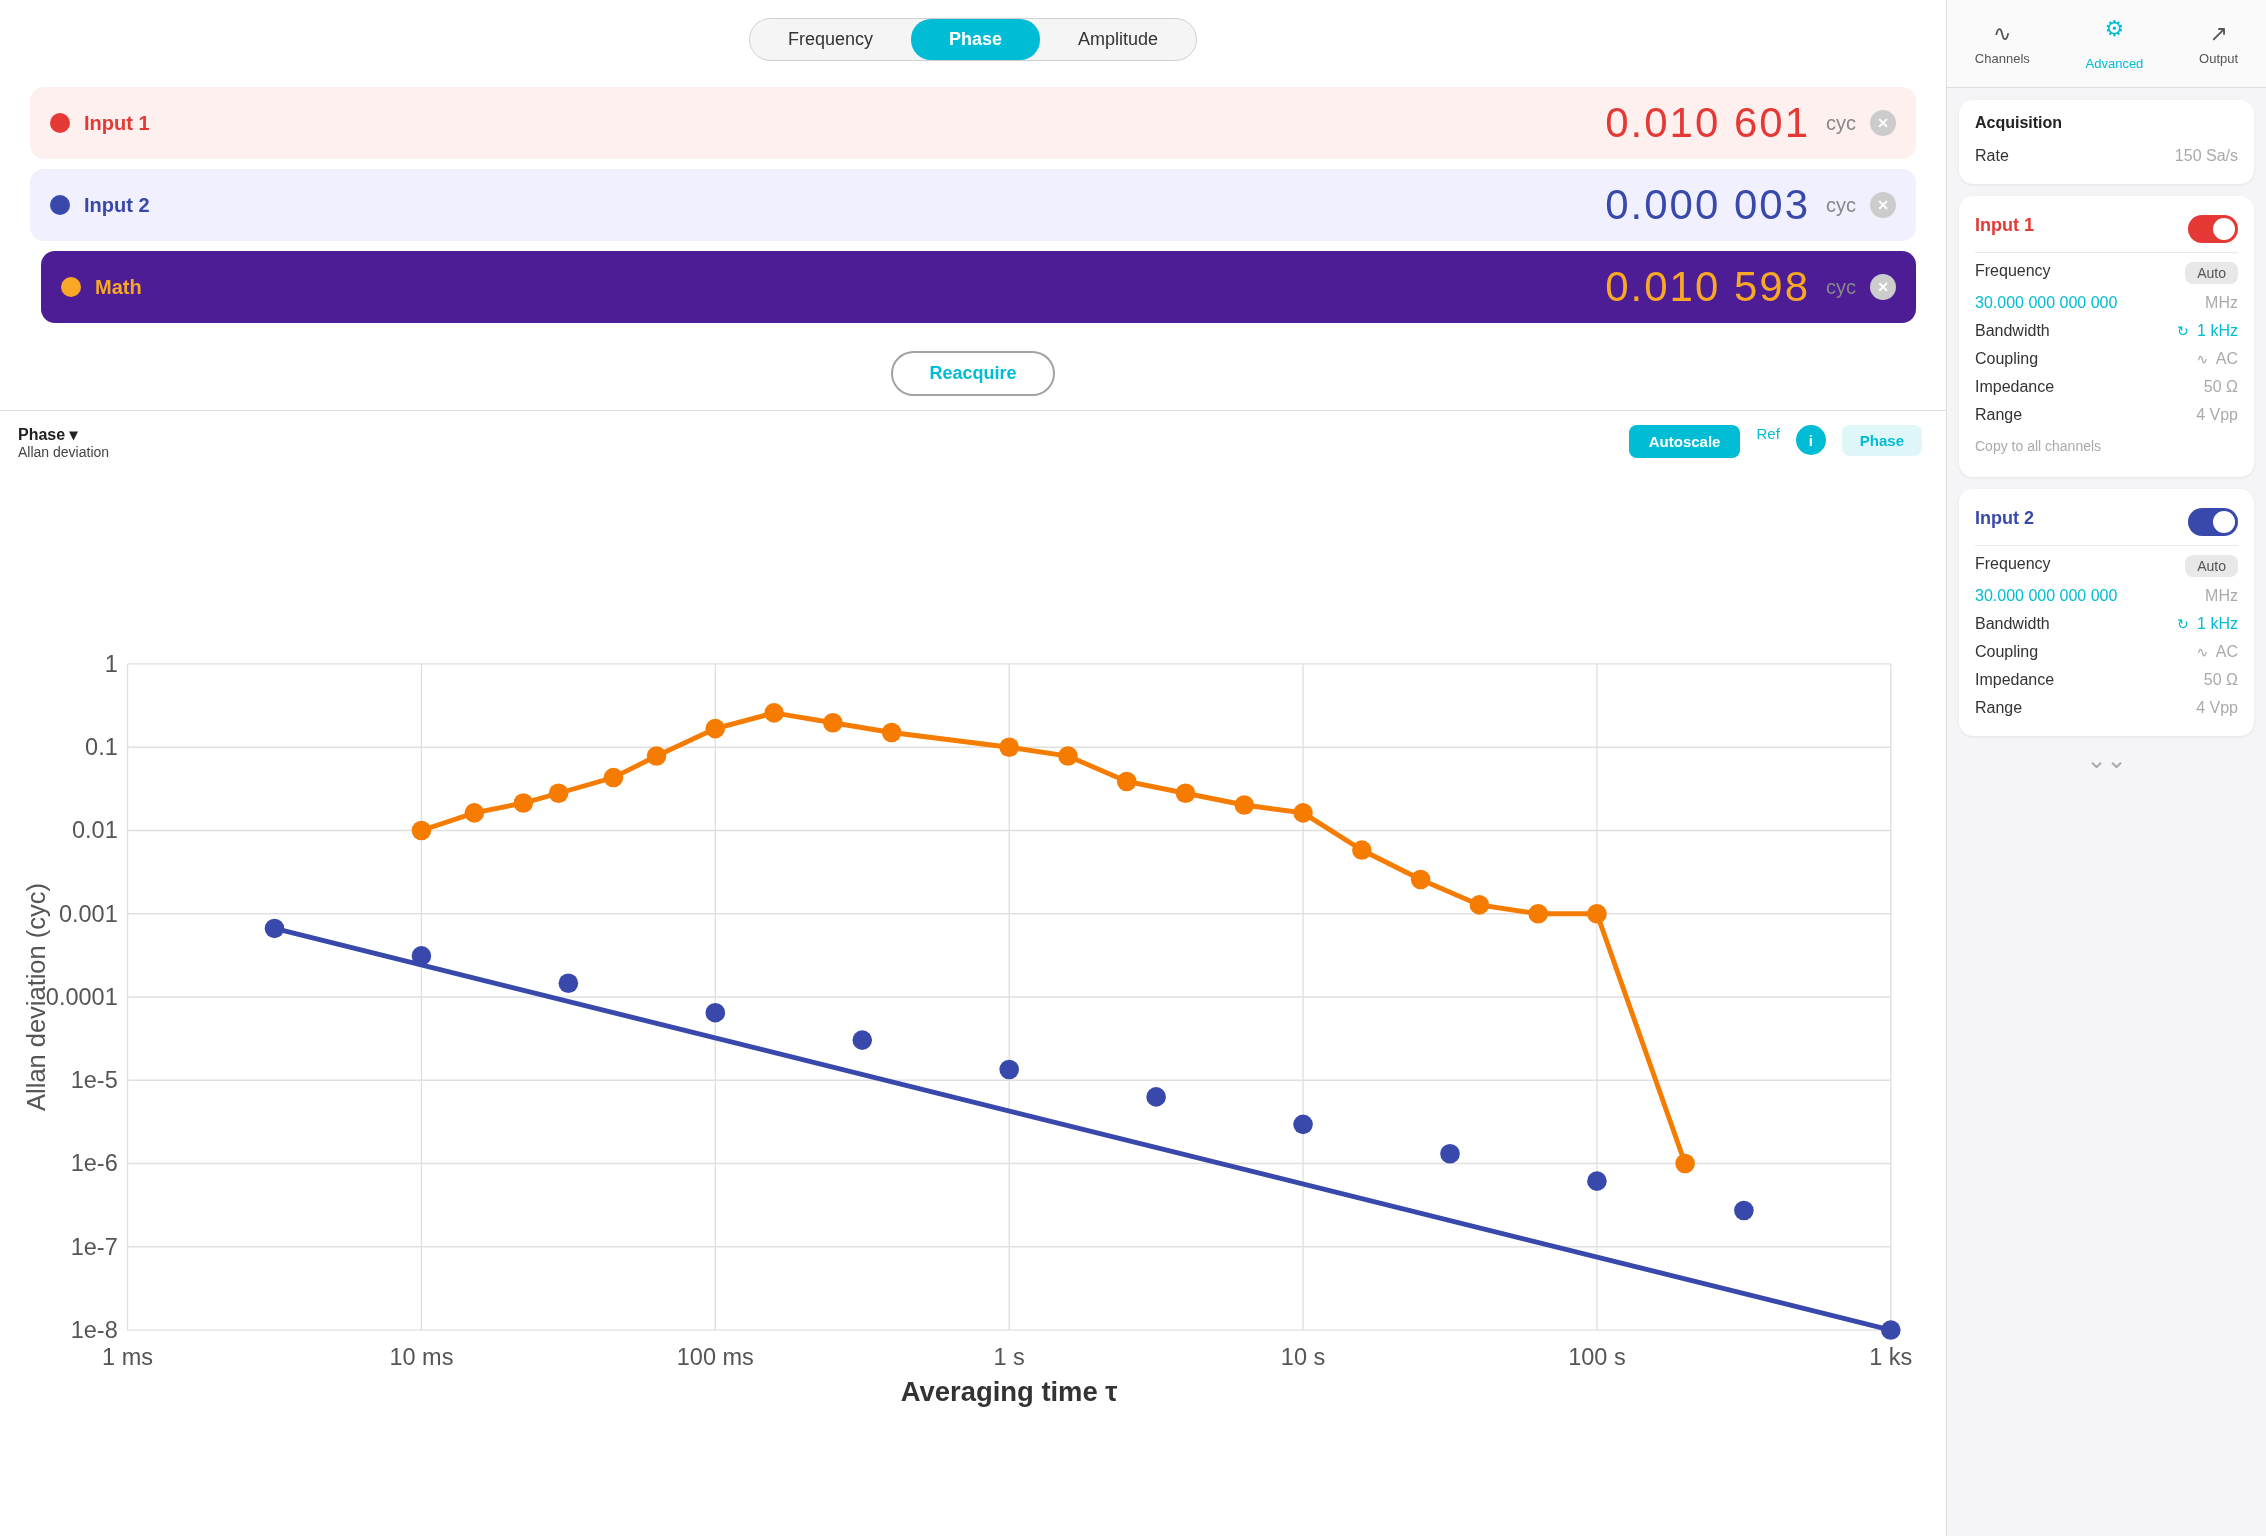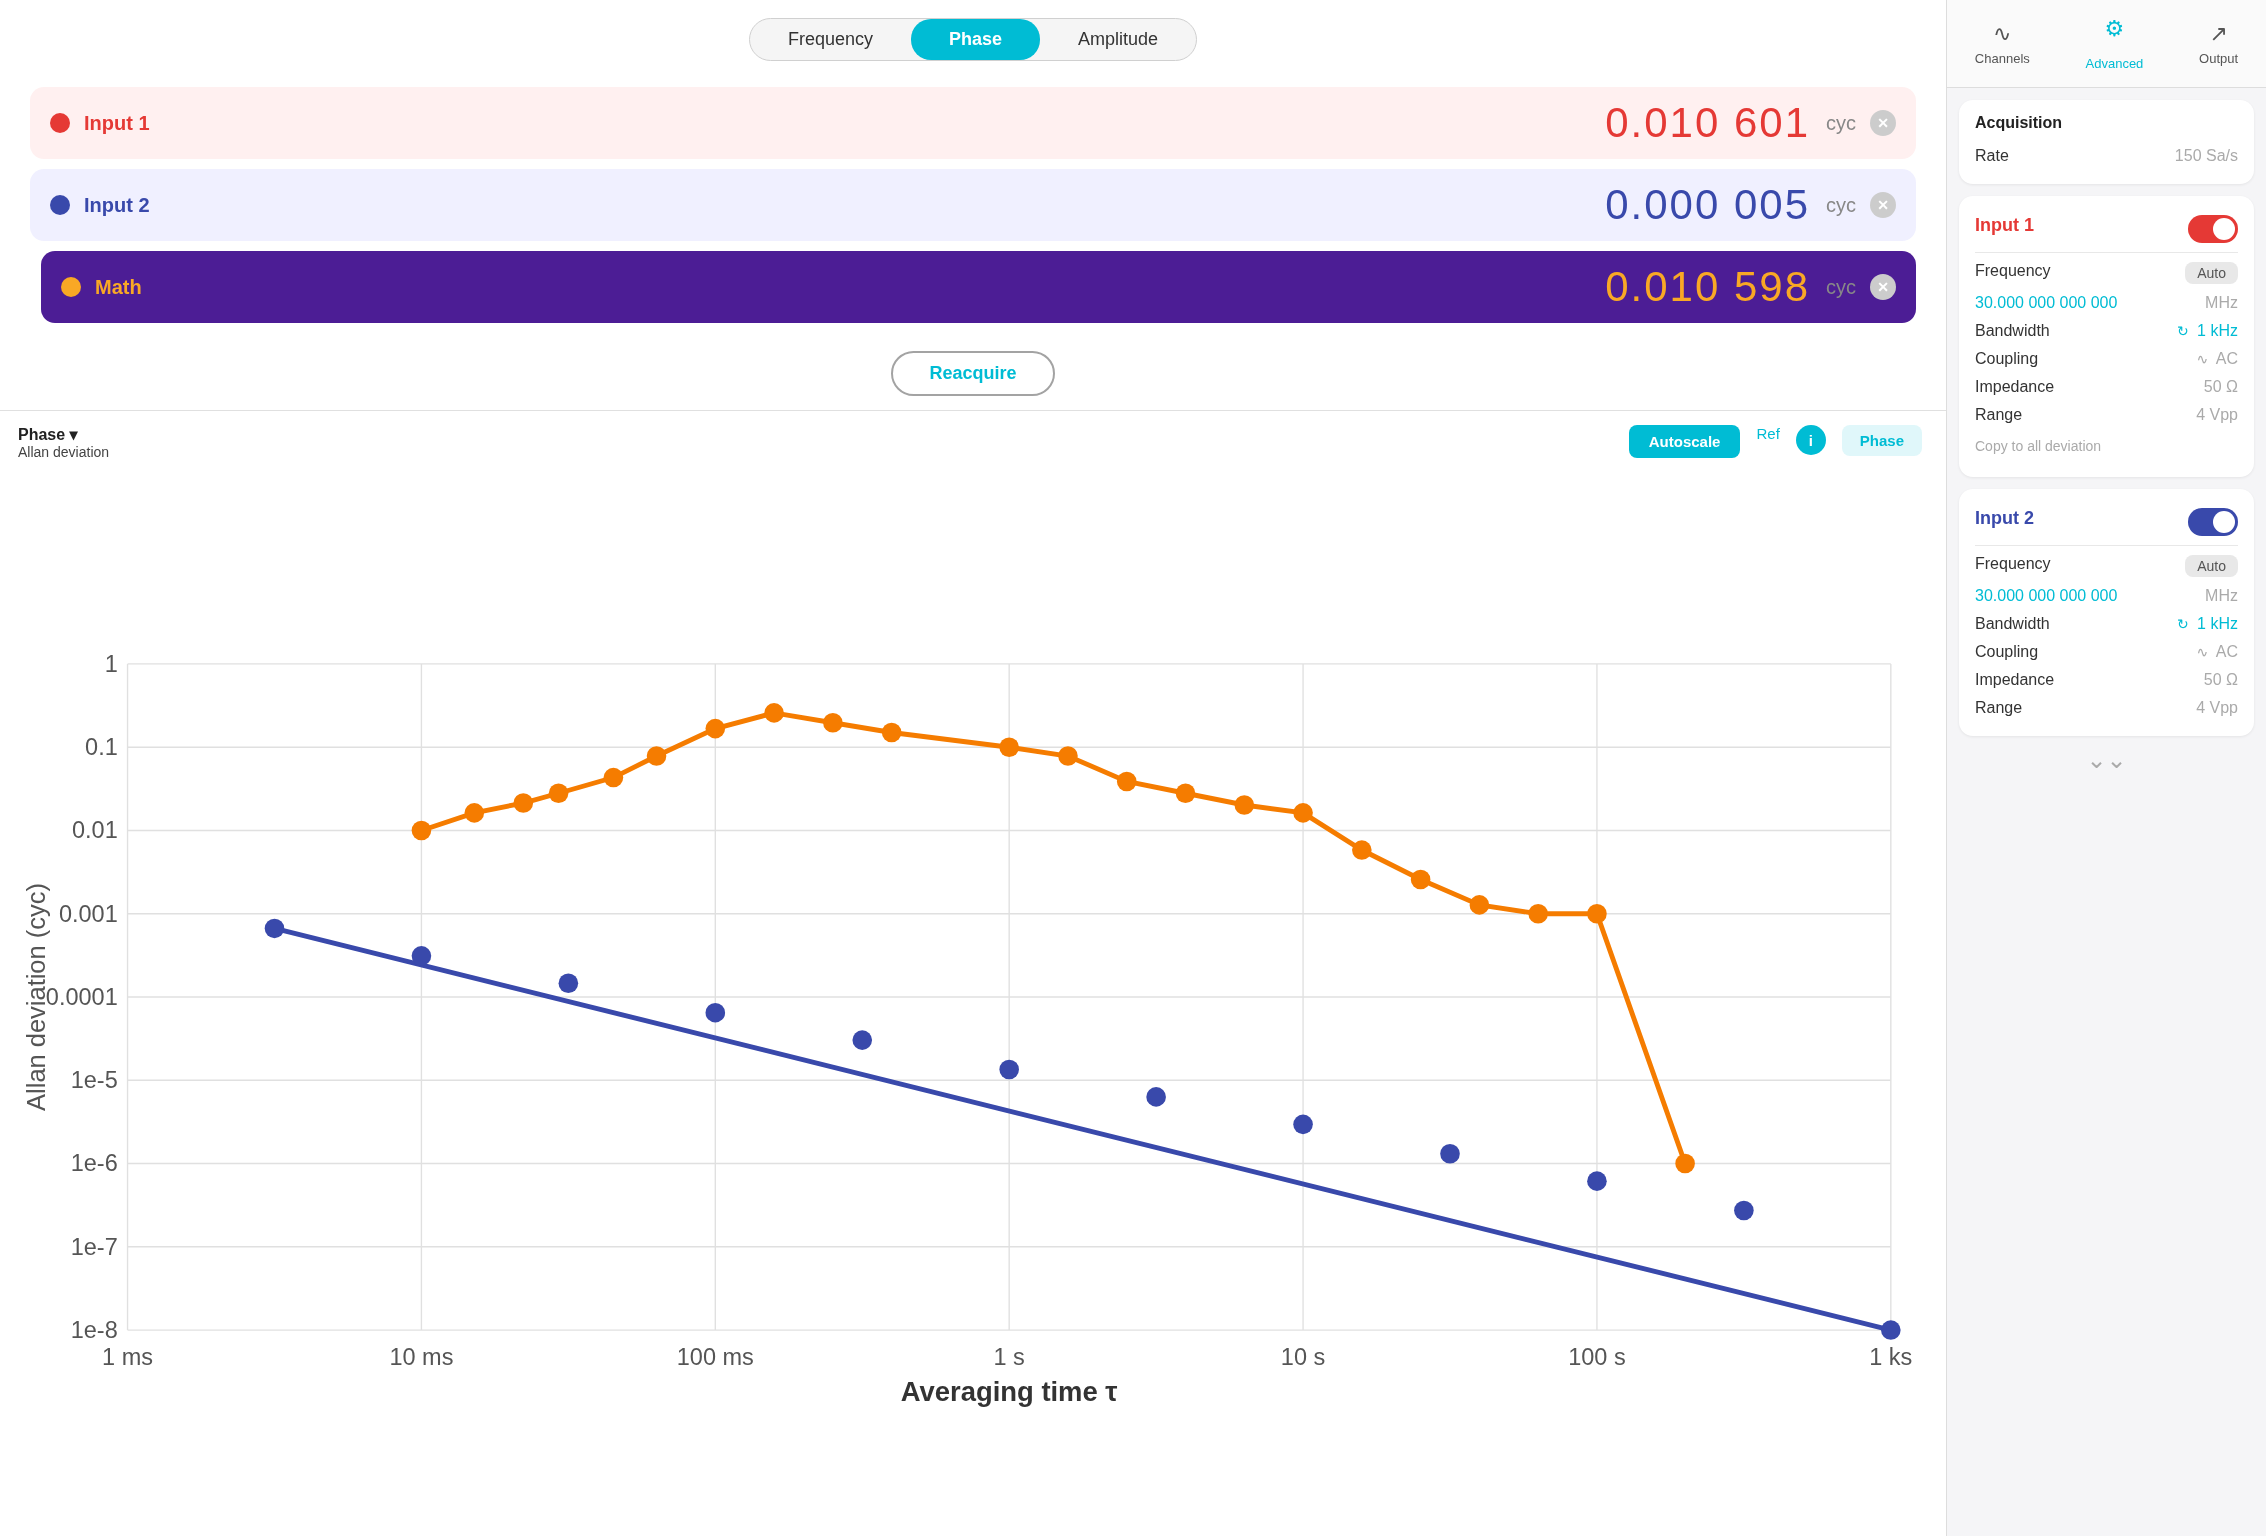--- a/index.html
+++ b/index.html
@@ -388,21 +388,21 @@
       <div class="meas-dot dot-red"></div>
       <span class="meas-label">Input 1</span>
       <span class="meas-value">0.010 601</span>
       <span class="meas-unit">cyc</span>
       <button class="meas-close">✕</button>
     </div>
 
     <div class="meas-row input2">
       <div class="meas-dot dot-blue"></div>
       <span class="meas-label">Input 2</span>
-      <span class="meas-value">0.000 005</span>
+      <span class="meas-value">0.000 003</span>
       <span class="meas-unit">cyc</span>
       <button class="meas-close">✕</button>
     </div>
 
     <div class="meas-row math">
       <div class="meas-dot dot-gold"></div>
       <span class="meas-label">Math</span>
       <span class="meas-value">0.010 598</span>
       <span class="meas-unit">cyc</span>
       <button class="meas-close">✕</button>
@@ -592,21 +592,21 @@
     </div>
     <div class="sidebar-row">
       <span class="sidebar-row-label">Impedance</span>
       <span class="sidebar-row-value">50 Ω</span>
     </div>
     <div class="sidebar-row">
       <span class="sidebar-row-label">Range</span>
       <span class="sidebar-row-value">4 Vpp</span>
     </div>
     <div class="sidebar-row">
-      <button class="copy-btn">Copy to all deviation</button>
+      <button class="copy-btn">Copy to all channels</button>
     </div>
   </div>
 
   <div class="sidebar-section">
     <div class="sidebar-row">
       <span class="input-section-title blue">Input 2</span>
       <button class="toggle-switch on-blue">
         <div class="toggle-knob"></div>
       </button>
     </div>

